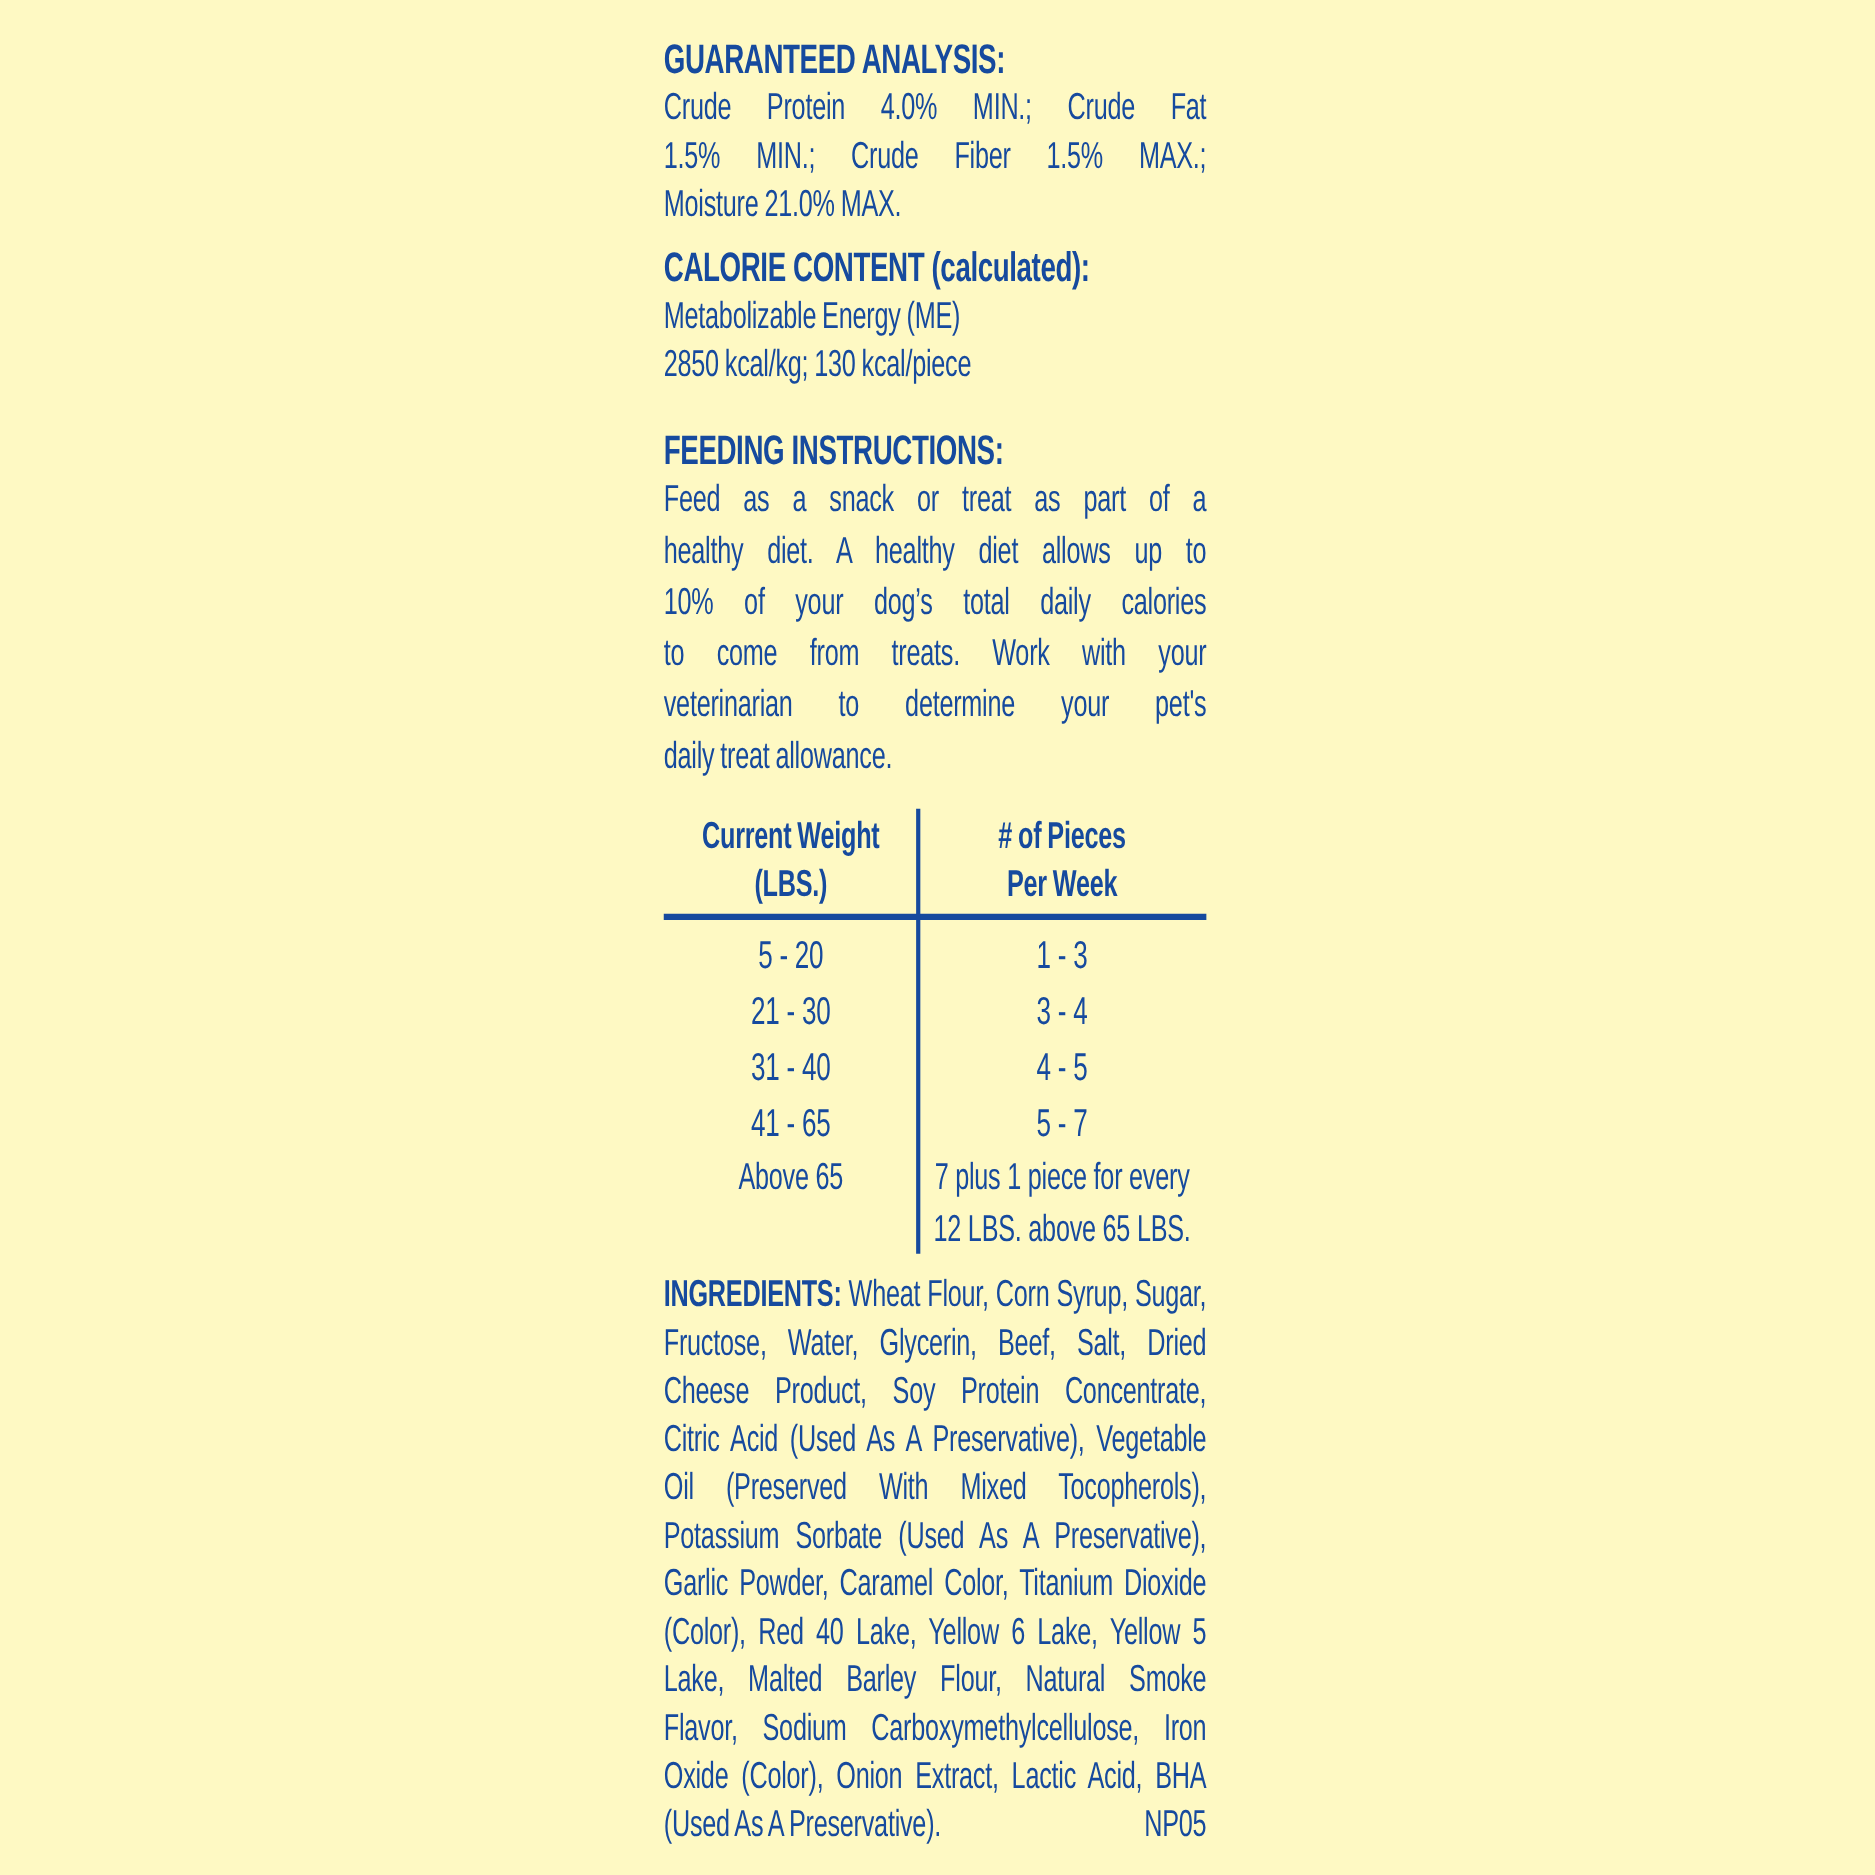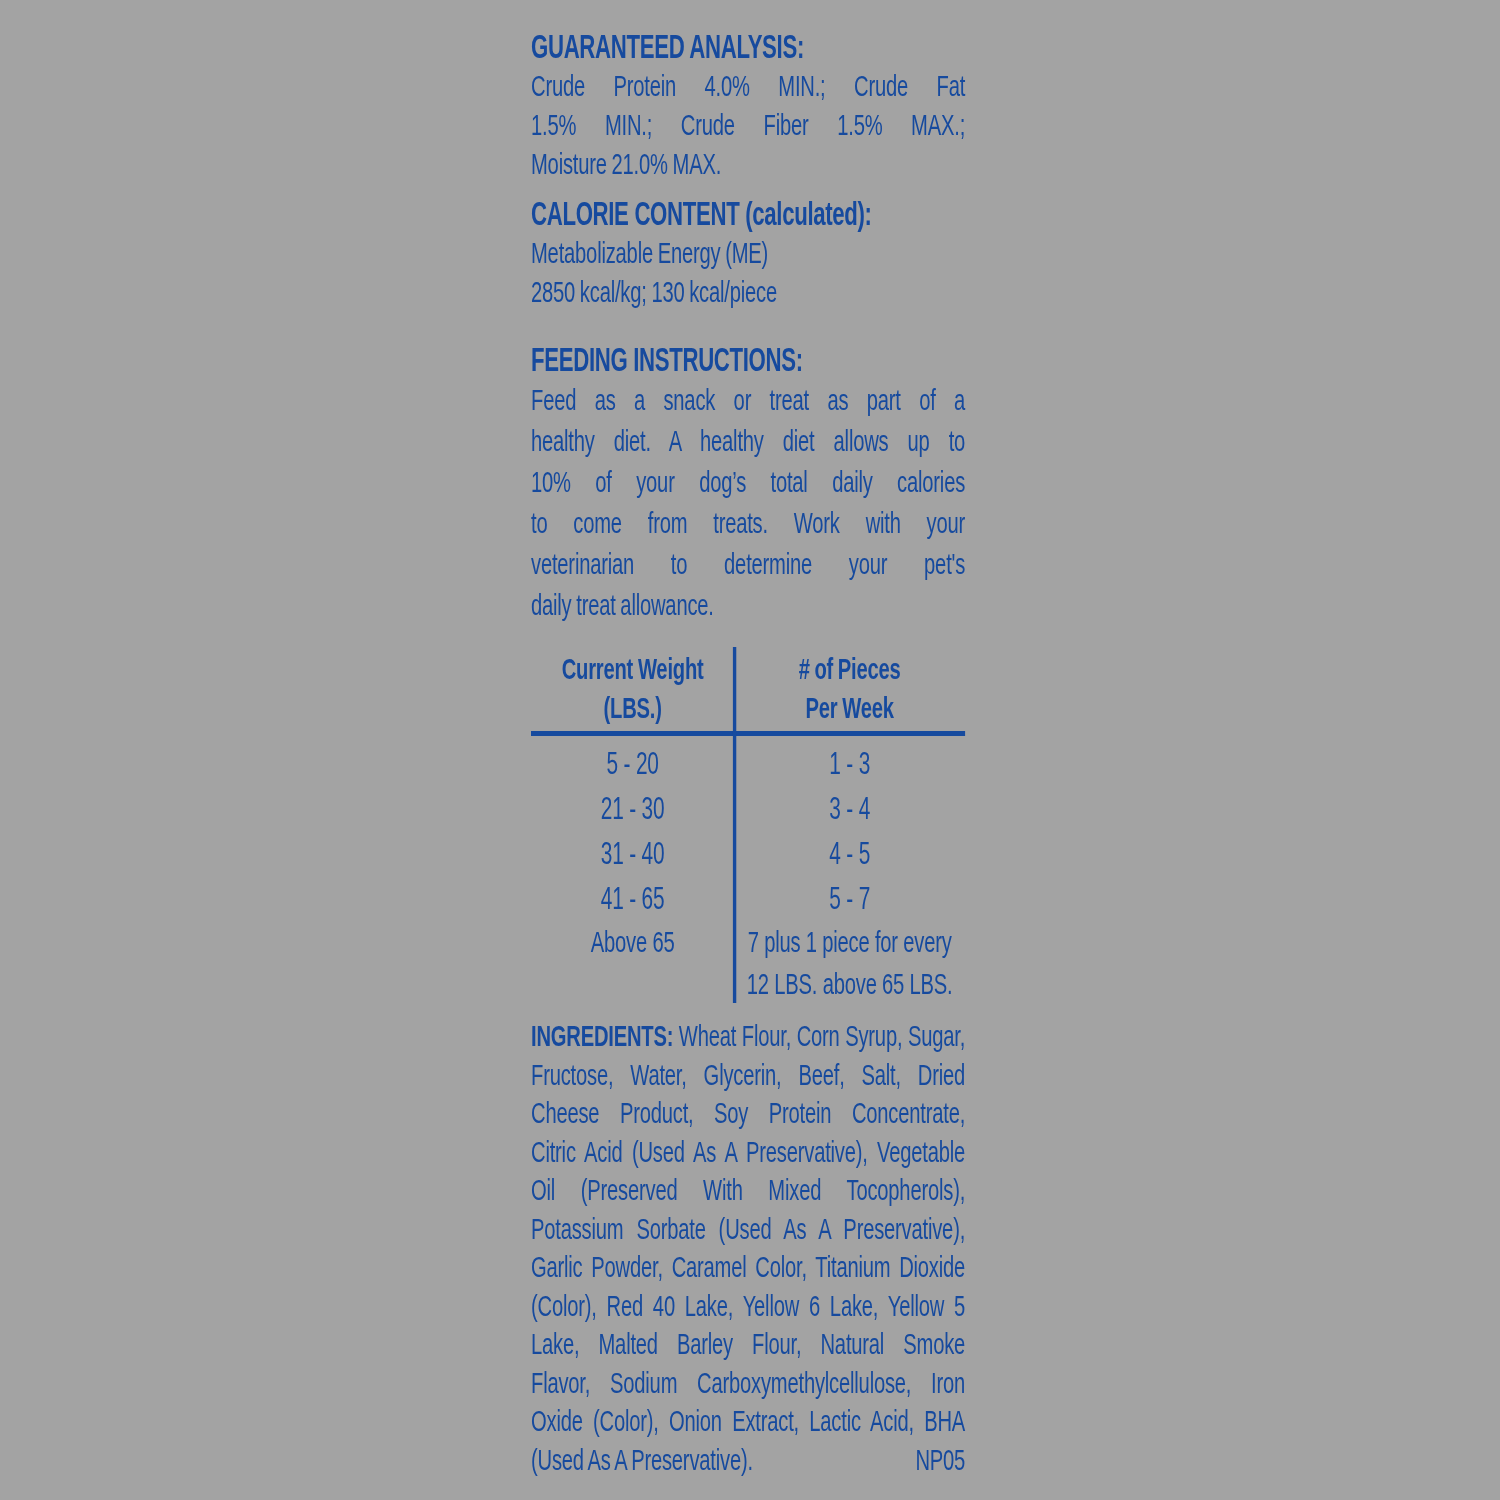--- a/index.html
+++ b/index.html
@@ -1,17 +1,17 @@
 <!DOCTYPE html>
 <html><head>
 <meta charset="utf-8">
 <style>
   html,body { margin:0; padding:0; background:#ffffff; }
   .page {
-    position:relative; width:1500px; height:1500px; background:#a3a3a3;
+    position:relative; width:1500px; height:1500px; background:#fef9c3;
     font-family:"Liberation Sans","DejaVu Sans",sans-serif; overflow:hidden;
   }
   
   .label-col {
     position:absolute; left:531px; top:28px; width:645px;
     transform:scaleX(0.673); transform-origin:0 0;
     color:#164a9e;
   }
   .sec-heading {
     font-size:33px; line-height:38px; font-weight:bold;

